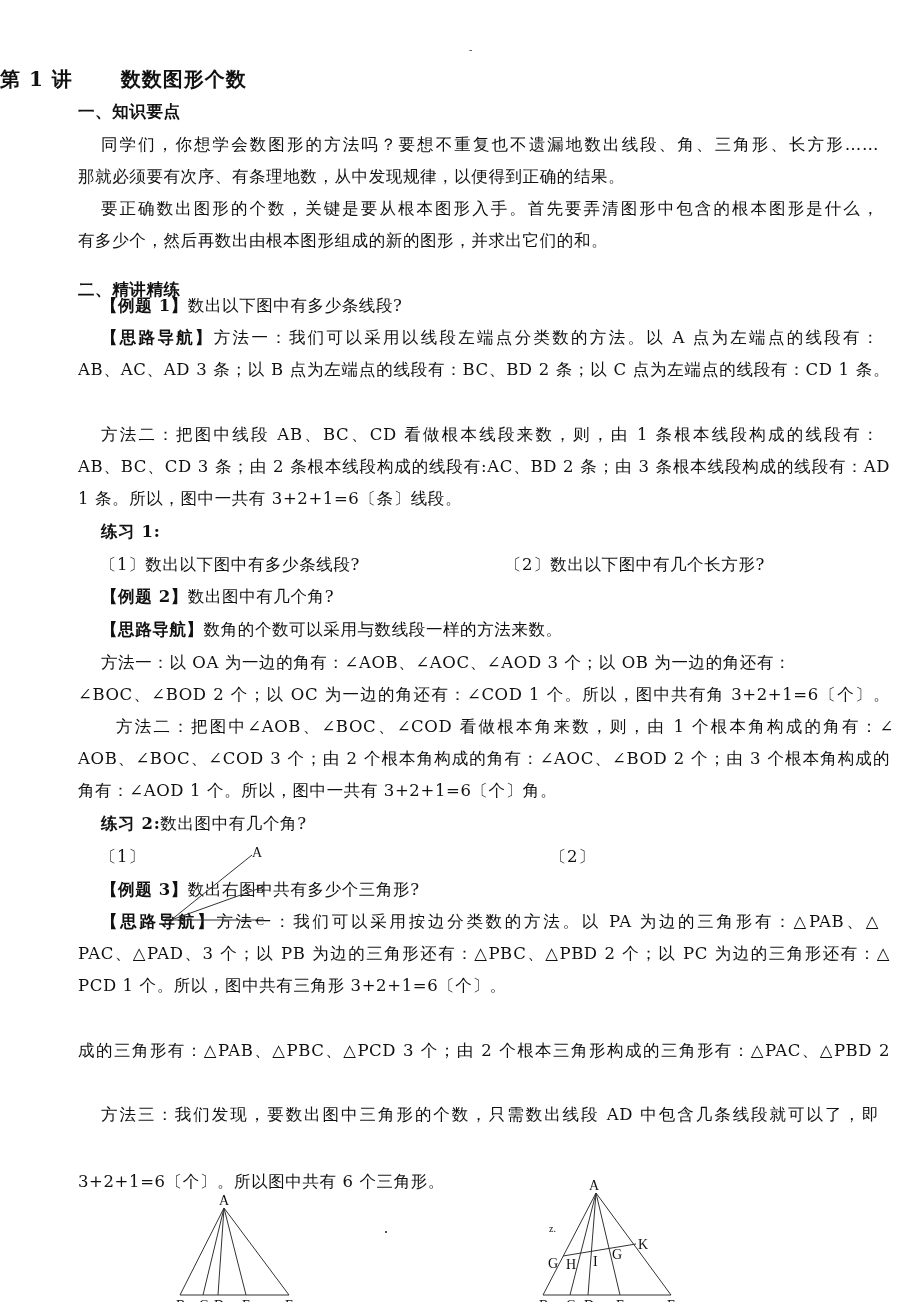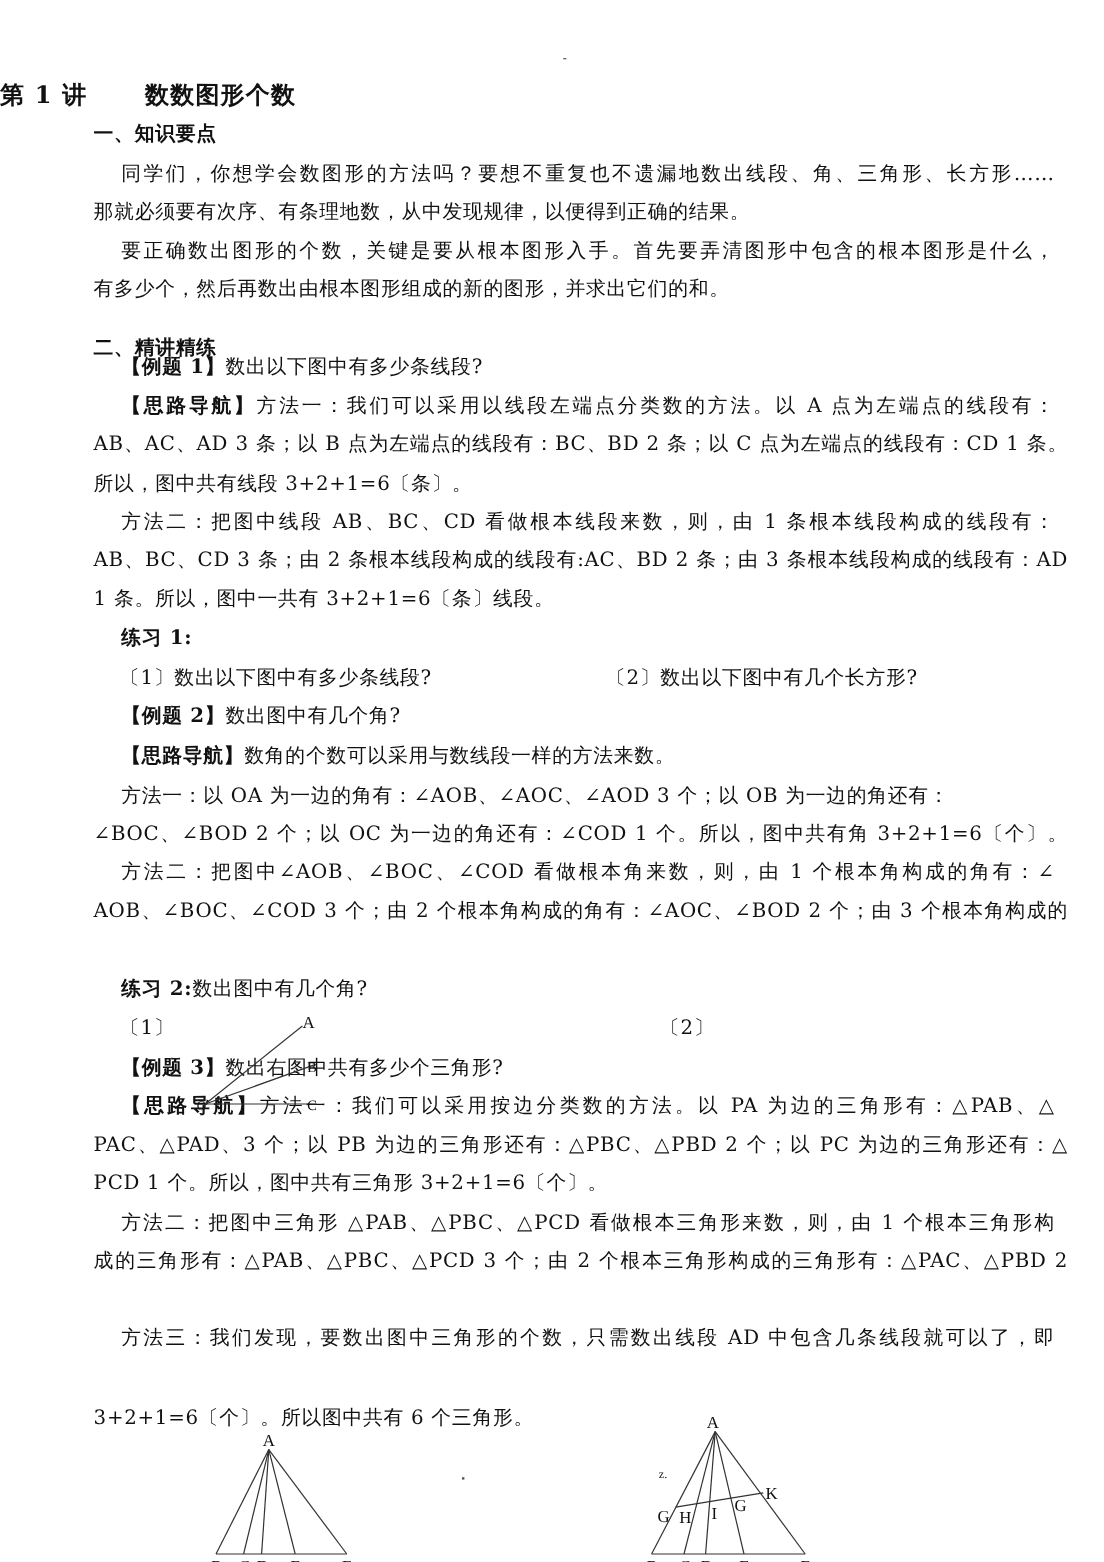--- a/index.html
+++ b/index.html
@@ -39,55 +39,54 @@
   <div class="line" style="top:231px;">有多少个，然后再数出由根本图形组成的新的图形，并求出它们的和。</div>
   <div class="line bold" style="top:264px;margin-top:16px;">二、精讲精练</div>
 
   <div class="line indent" style="top:296px;">
     <span class="bold">【例题 1】</span><span>数出以下图中有多少条线段?</span>
   </div>
   <div class="line indent justify-i" style="top:328px;">
     <span class="bold">【思路导航】</span><span>方法一：我们可以采用以线段左端点分类数的方法。以 A 点为左端点的线段有：</span>
   </div>
   <div class="line justify" style="top:360px;">AB、AC、AD 3 条；以 B 点为左端点的线段有：BC、BD 2 条；以 C 点为左端点的线段有：CD 1 条。</div>
-  <div class="line" style="top:393px;">所以，图中共有线段 3+2+1=6〔条〕。</div>
   <div class="line indent justify-i" style="top:425px;">方法二：把图中线段  AB、BC、CD 看做根本线段来数，则，由 1 条根本线段构成的线段有：</div>
   <div class="line justify" style="top:457px;">AB、BC、CD 3 条；由 2 条根本线段构成的线段有:AC、BD 2 条；由 3 条根本线段构成的线段有：AD</div>
   <div class="line" style="top:489px;">1 条。所以，图中一共有 3+2+1=6〔条〕线段。</div>
 
   <div class="line indent bold" style="top:522px;">练习 1:</div>
   <div class="line" style="top:555px; left:100px;">〔1〕数出以下图中有多少条线段?</div>
   <div class="line" style="top:555px; left:505px;">〔2〕数出以下图中有几个长方形?</div>
 
   <div class="line indent" style="top:587px;">
     <span class="bold">【例题 2】</span><span>数出图中有几个角?</span>
   </div>
   <div class="line indent" style="top:620px;">
     <span class="bold">【思路导航】</span><span>数角的个数可以采用与数线段一样的方法来数。</span>
   </div>
   <div class="line indent" style="top:653px;">方法一：以 OA 为一边的角有：∠AOB、∠AOC、∠AOD 3 个；以 OB 为一边的角还有：</div>
   <div class="line justify" style="top:685px;">∠BOC、∠BOD 2 个；以 OC 为一边的角还有：∠COD 1 个。所以，图中共有角 3+2+1=6〔个〕。</div>
-  <div class="line indent justify-i" style="top:717px;">方法二：把图中∠AOB、∠BOC、∠COD 看做根本角来数，则，由 1 个根本角构成的角有：∠</div>
+  <div class="line indent justify-i" style="top:717px;margin-left:15px;">方法二：把图中∠AOB、∠BOC、∠COD 看做根本角来数，则，由 1 个根本角构成的角有：∠</div>
   <div class="line justify" style="top:749px;">AOB、∠BOC、∠COD 3 个；由 2 个根本角构成的角有：∠AOC、∠BOD 2 个；由 3 个根本角构成的</div>
+  <div class="line" style="top:781px;">角有：∠AOD 1 个。所以，图中一共有 3+2+1=6〔个〕角。</div>
 
   <div class="line indent" style="top:814px;">
     <span class="bold">练习 2:</span><span>数出图中有几个角?</span>
   </div>
   <div class="line" style="top:847px; left:100px;">〔1〕</div>
   <div class="line" style="top:847px; left:550px;">〔2〕</div>
 
   <div class="line indent" style="top:880px;">
     <span class="bold">【例题 3】</span><span>数出右图中共有多少个三角形?</span>
   </div>
   <div class="line indent justify-i" style="top:912px;">
     <span class="bold">【思路导航】</span><span>方法一：我们可以采用按边分类数的方法。以 PA 为边的三角形有：△PAB、△</span>
   </div>
   <div class="line justify" style="top:944px;">PAC、△PAD、3 个；以 PB 为边的三角形还有：△PBC、△PBD 2 个；以 PC 为边的三角形还有：△</div>
   <div class="line" style="top:976px;">PCD 1 个。所以，图中共有三角形 3+2+1=6〔个〕。</div>
-  <div class="line indent justify-i" style="top:1009px;">方法二：把图中三角形  △PAB、△PBC、△PCD 看做根本三角形来数，则，由 1 个根本三角形构</div>
   <div class="line justify" style="top:1041px;">成的三角形有：△PAB、△PBC、△PCD 3 个；由 2 个根本三角形构成的三角形有：△PAC、△PBD 2</div>
   <div class="line indent justify-i" style="top:1105px;">方法三：我们发现，要数出图中三角形的个数，只需数出线段  AD 中包含几条线段就可以了，即</div>
   <div class="line" style="top:1137px;margin-top:35px;">3+2+1=6〔个〕。所以图中共有 6 个三角形。</div>
 
 
   <svg style="left:0; top:0;" width="920" height="1302">
     <g stroke="#333" stroke-width="1" fill="none">
       <line x1="171" y1="920" x2="252" y2="855"></line>
       <line x1="171" y1="920" x2="263" y2="887"></line>
       <line x1="171" y1="920" x2="264" y2="920"></line>

